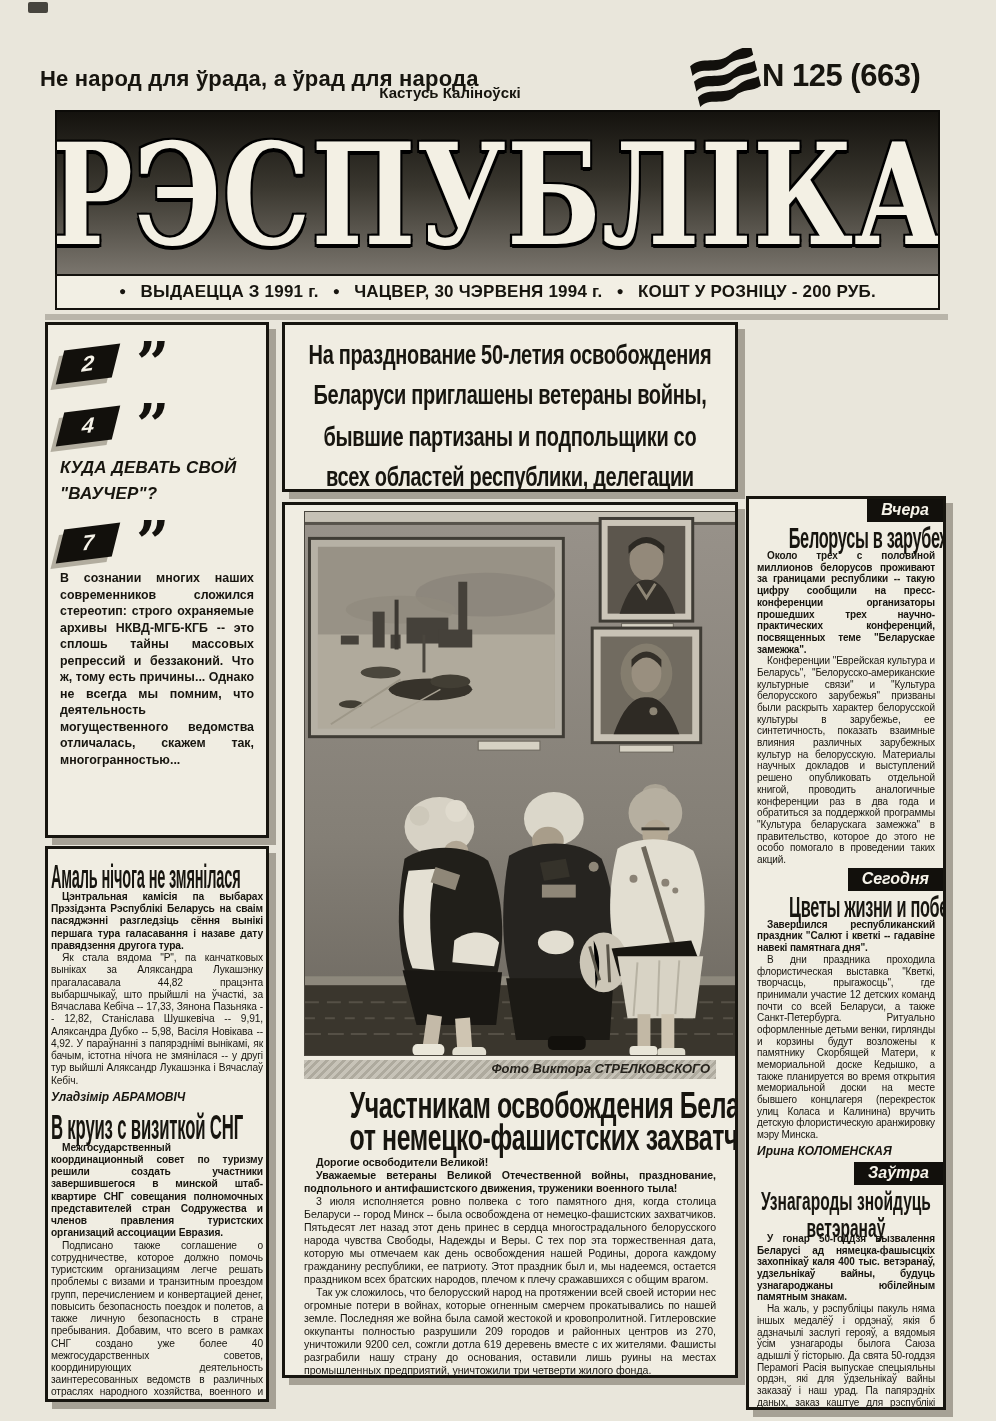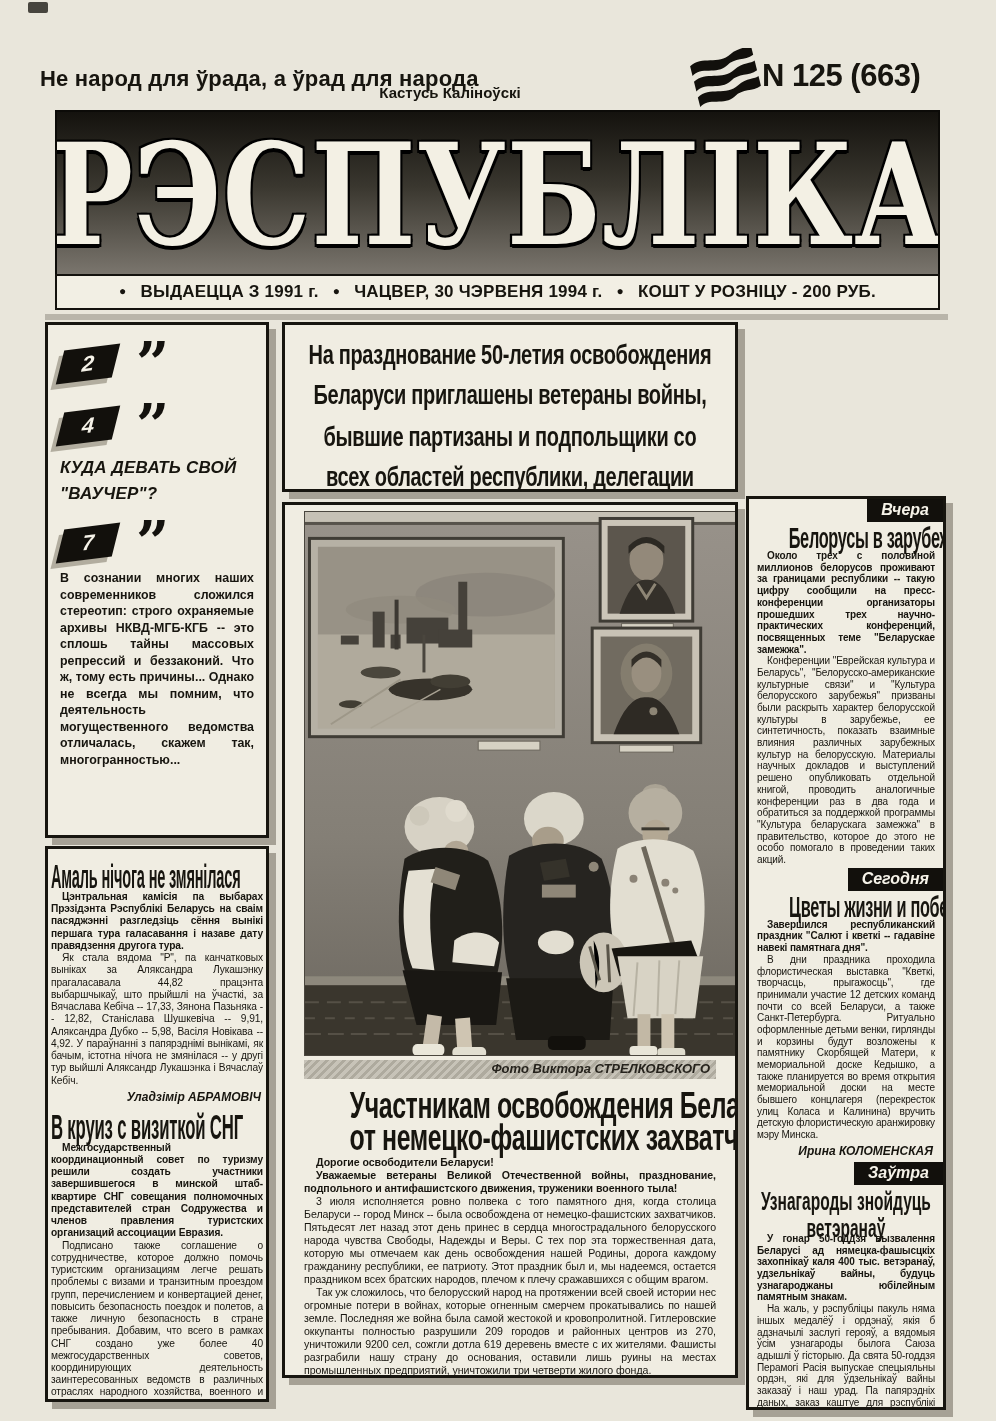--- a/index.html
+++ b/index.html
@@ -21,21 +21,21 @@
   .datebar { position:absolute; left:55px; top:274px; width:885px; height:36px; background:#f2efe4;
     border:2px solid #14120e; display:flex; align-items:center; justify-content:center; gap:14px;
     font-size:17px; font-weight:bold; letter-spacing:.2px; }
   .datebar .dot { font-size:12px; position:relative; top:-1px; }
   .grayrule { position:absolute; left:45px; top:314px; width:903px; height:6px; background:#b9b5aa; }
   .artifact { position:absolute; left:28px; top:2px; width:20px; height:11px; background:#2a2822; border-radius:2px; opacity:.85; }
 
   
   .box { position:absolute; background:#f0ede2; border:3px solid #17150f; box-shadow:7px 7px 0 #a6a195; overflow:hidden; }
   .jtext { text-align:justify; }
-  .author { text-align:right; font-weight:bold; font-style:italic; font-size:12px; margin:3px 2px 4px 0; }
+  .author { font-weight:bold; font-style:italic; font-size:12px; margin:3px 2px 4px 0; }
 
   
   #teaser-box { left:45px; top:322px; width:224px; height:516px; padding:12px 12px 6px; }
   .teaser { margin-bottom:10px; }
   .badge-row { display:flex; align-items:flex-start; gap:20px; height:52px; }
   .page-badge { width:56px; height:34px; background:#12100c; color:#f5f2e8; display:flex; align-items:center; justify-content:center;
     font-size:22px; font-weight:bold; transform:skew(-14deg,-7deg); box-shadow:-4px 5px 0 #b2ad9f; margin-top:10px; }
   .quote-glyph { font-family:"DejaVu Serif", serif; font-size:58px; font-weight:bold; line-height:.9; color:#14120e; }
   .teaser-text { font-size:17px; font-weight:bold; font-style:italic; line-height:1.5; letter-spacing:.2px; margin-top:4px; }
   .teaser-smalltext { font-size:12.4px; font-weight:bold; line-height:1.33; margin-top:2px; }
@@ -265,21 +265,21 @@
         </g>
       </svg>
     </div>
     <div class="caption-bar">Фото Виктора СТРЕЛКОВСКОГО</div>
 
     <div class="addr">
       <div class="addr-h">
         <span class="cnd cnd-c">Участникам освобождения Беларуси</span><br>
         <span class="cnd cnd-c">от немецко-фашистских захватчиков</span>
       </div>
-      <p class="bold">Дорогие освободители Беларуси!</p>
+      <p class="bold">Дорогие освободители Великой!</p>
       <p class="bold jtext">Уважаемые ветераны Великой Отечественной войны, празднование, подпольного и антифашистского движения, труженики военного тыла!</p>
       <p class="jtext">3 июля исполняется ровно полвека с того памятного дня, когда столица Беларуси -- город Минск -- была освобождена от немецко-фашистских захватчиков. Пятьдесят лет назад этот день принес в сердца многострадального белорусского народа чувства Свободы, Надежды и Веры. С тех пор эта торжественная дата, которую мы отмечаем как день освобождения нашей Родины, дорога каждому гражданину республики, ее патриоту. Этот праздник был и, мы надеемся, остается праздником всех братских народов, плечом к плечу сражавшихся с общим врагом.</p>
       <p class="jtext">Так уж сложилось, что белорусский народ на протяжении всей своей истории нес огромные потери в войнах, которые огненным смерчем прокатывались по нашей земле. Последняя же война была самой жестокой и кровопролитной. Гитлеровские оккупанты полностью разрушили 209 городов и районных центров из 270, уничтожили 9200 сел, сожгли дотла 619 деревень вместе с их жителями. Фашисты разграбили нашу страну до основания, оставили лишь руины на местах промышленных предприятий, уничтожили три четверти жилого фонда.</p>
       <p class="jtext">В Беларуси нет ни одной семьи, которую не опалило бы пламя войны. Слова "каждый четвертый", ставшие символом вечно кровоточащей раны, и сегодня болью отзываются в душе каждого гражданина республики.</p>
 
     </div>
   </div>
 
   <div class="box" id="left-art-box">
     <div class="lart">

